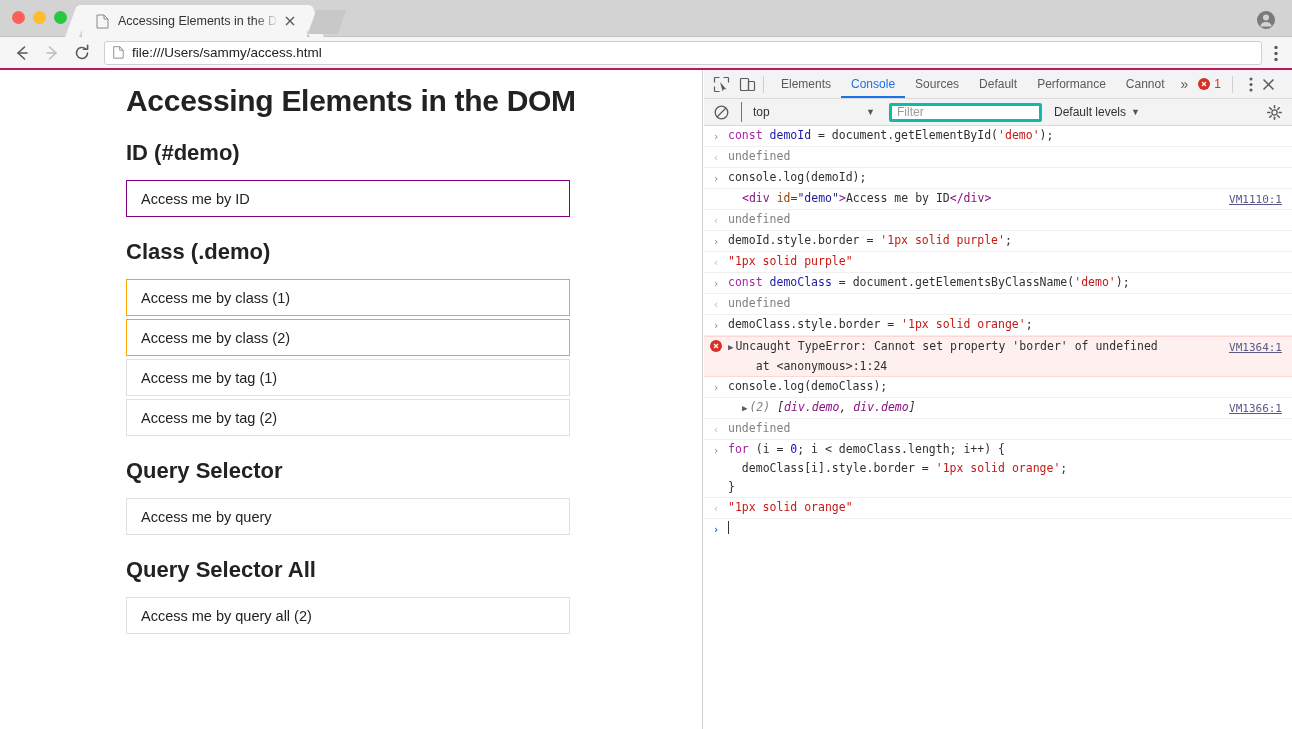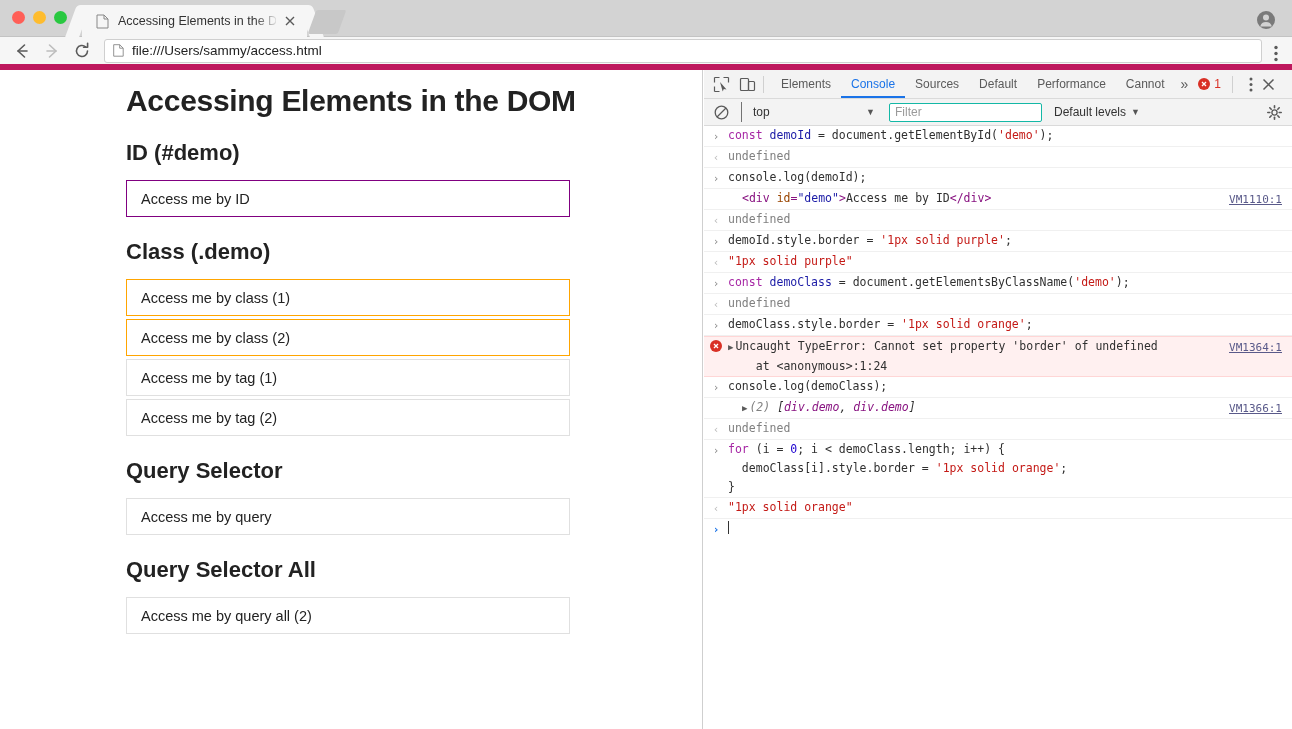--- a/index.html
+++ b/index.html
@@ -55,21 +55,21 @@
   }
   .tab-new {
     position: absolute; left: 312px; top: 10px; width: 30px; height: 24px;
     background: #c8c8c8; transform: skewX(-20deg); border-radius: 2px;
   }
 
   .profile-btn { position: absolute; right: 16px; top: 10px; width: 20px; height: 20px; }
 
   .navbar {
     position: absolute; left: 0; top: 37px; width: 1292px; height: 33px;
-    background: #f6f6f6; border-bottom: 6px solid #be185d;
+    background: #f6f6f6; border-bottom: 2px solid #be185d;
     display: flex; align-items: center;
   }
   .nav-ico { width: 20px; height: 20px; margin-left: 10px; flex: none; }
   .nav-ico.back { margin-left: 12px; }
   .omnibox {
     margin-left: 12px; width: 1158px; height: 24px;
     background: #fff; border: 1px solid #cfcfcf; border-radius: 3px;
     display: flex; align-items: center; padding: 0 8px;
   }
   .omni-ico { width: 11px; height: 13px; flex: none; }
@@ -132,21 +132,21 @@
   .dt-clear { width: 15px; height: 15px; margin-left: 10px; flex: none; }
   .dt-ctxsel {
     margin-left: 12px; width: 138px; height: 20px;
     display: flex; align-items: center; justify-content: space-between;
     font-size: 12px; color: #333; padding-right: 4px;
     border-left: 1px solid #737373; padding-left: 11px;
   }
   .caret { font-size: 9px; color: #555; }
   .dt-filter {
     margin-left: 10px; width: 153px; height: 19px;
-    border: 1px solid #14b8a6; background: #fff; border-radius: 2px;
+    border: 3px solid #14b8a6; background: #fff; border-radius: 2px;
     display: flex; align-items: center; padding-left: 5px;
     font-size: 12px; color: #9a9a9a;
   }
   .dt-levels {
     margin-left: 12px; font-size: 12px; color: #333;
     display: flex; align-items: center; gap: 5px;
   }
   .dt-gear { margin-left: auto; margin-right: 10px; width: 15px; height: 15px; flex: none; }
 
   .console {

